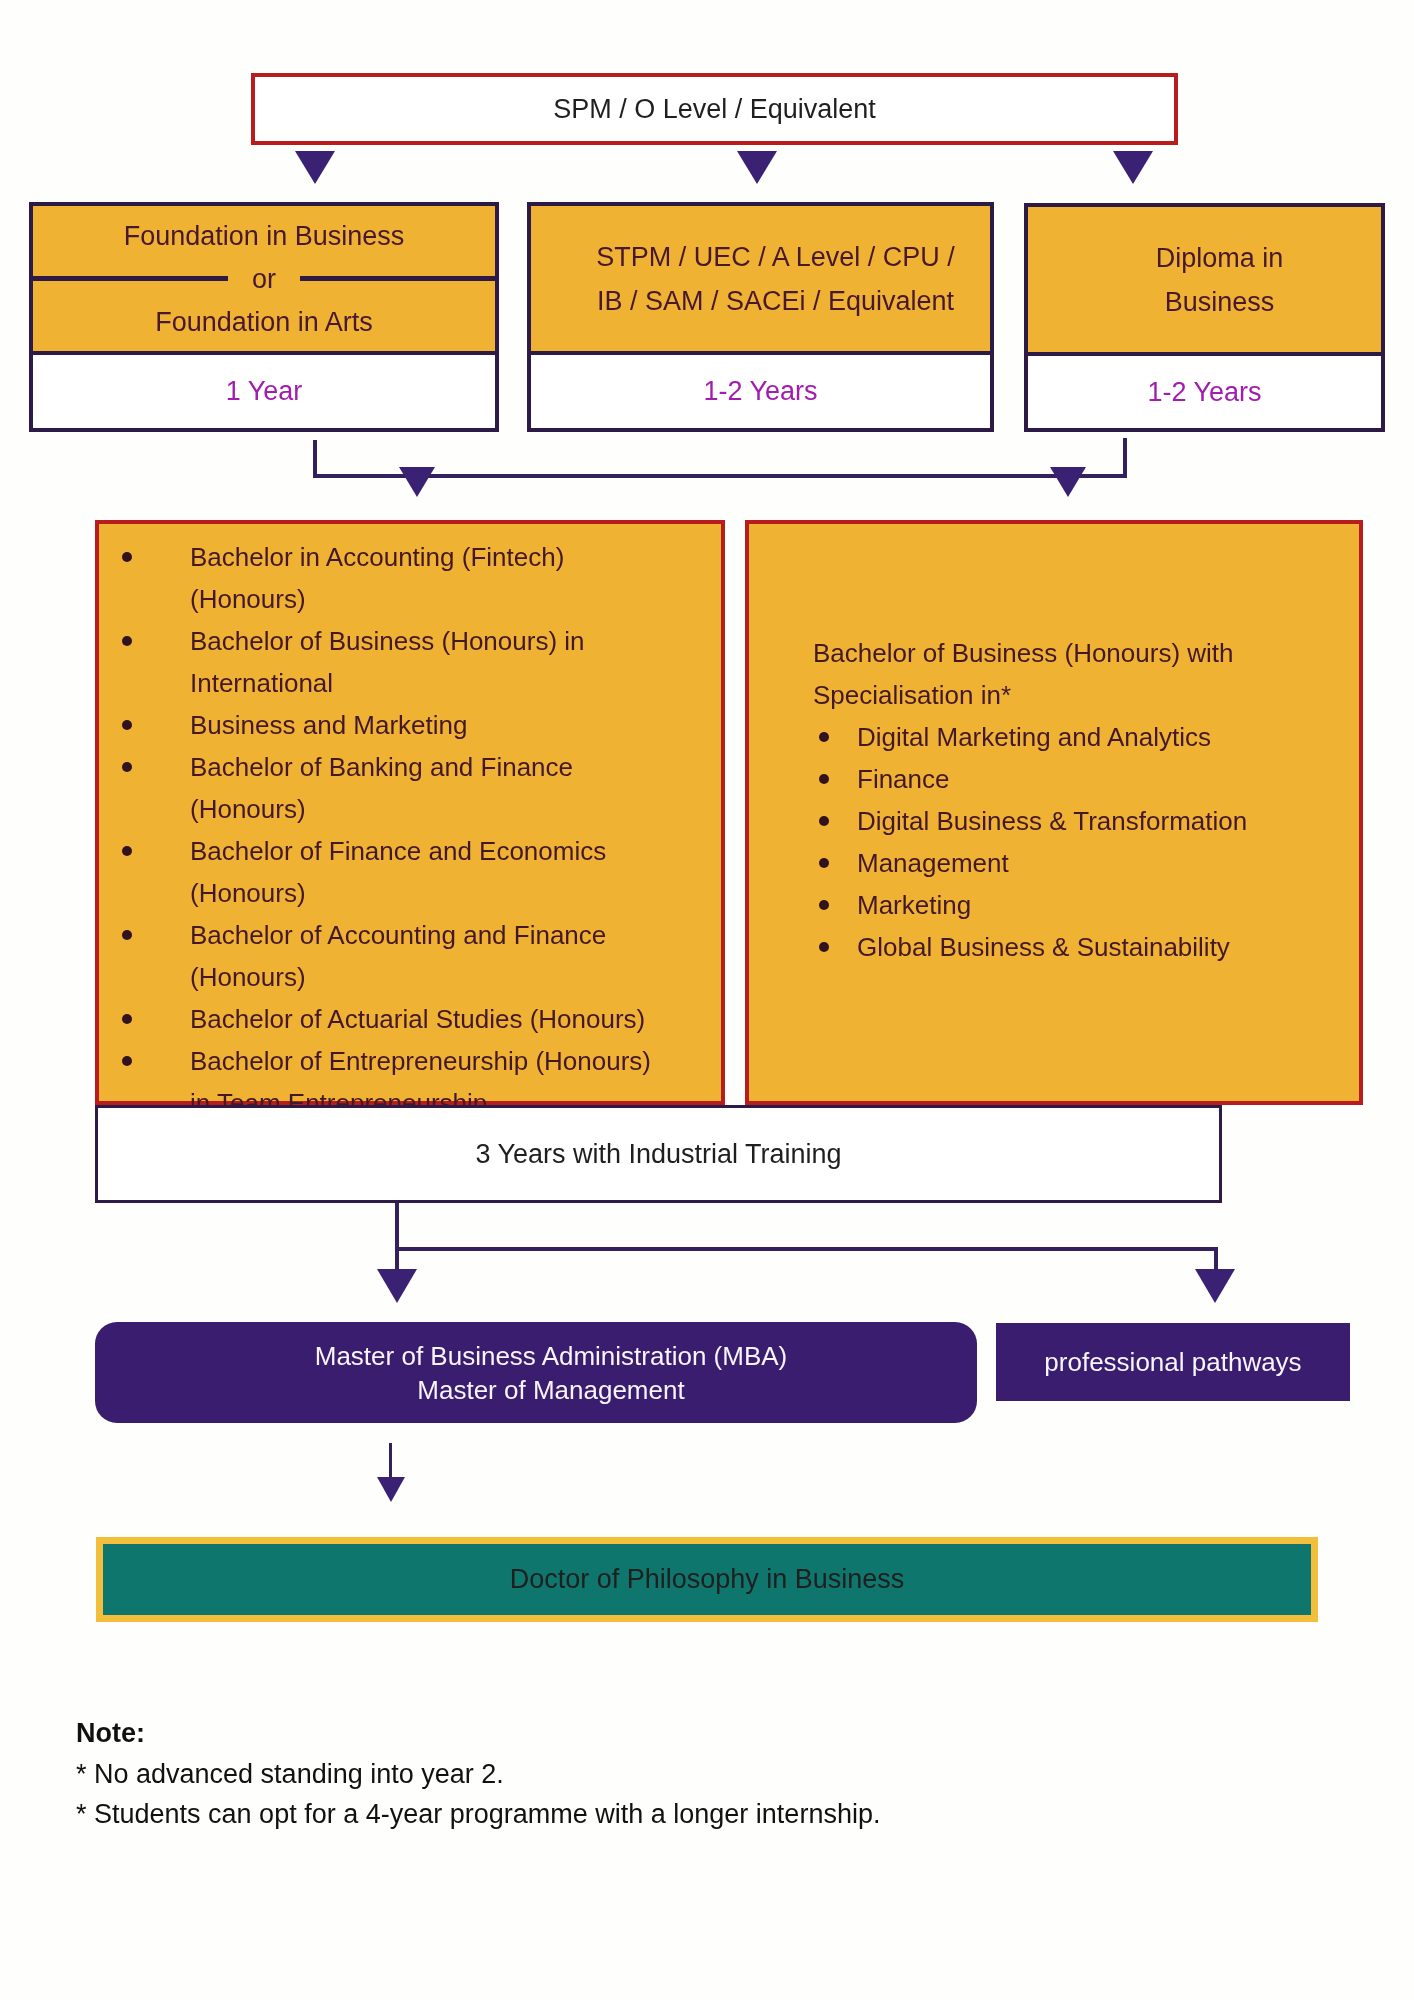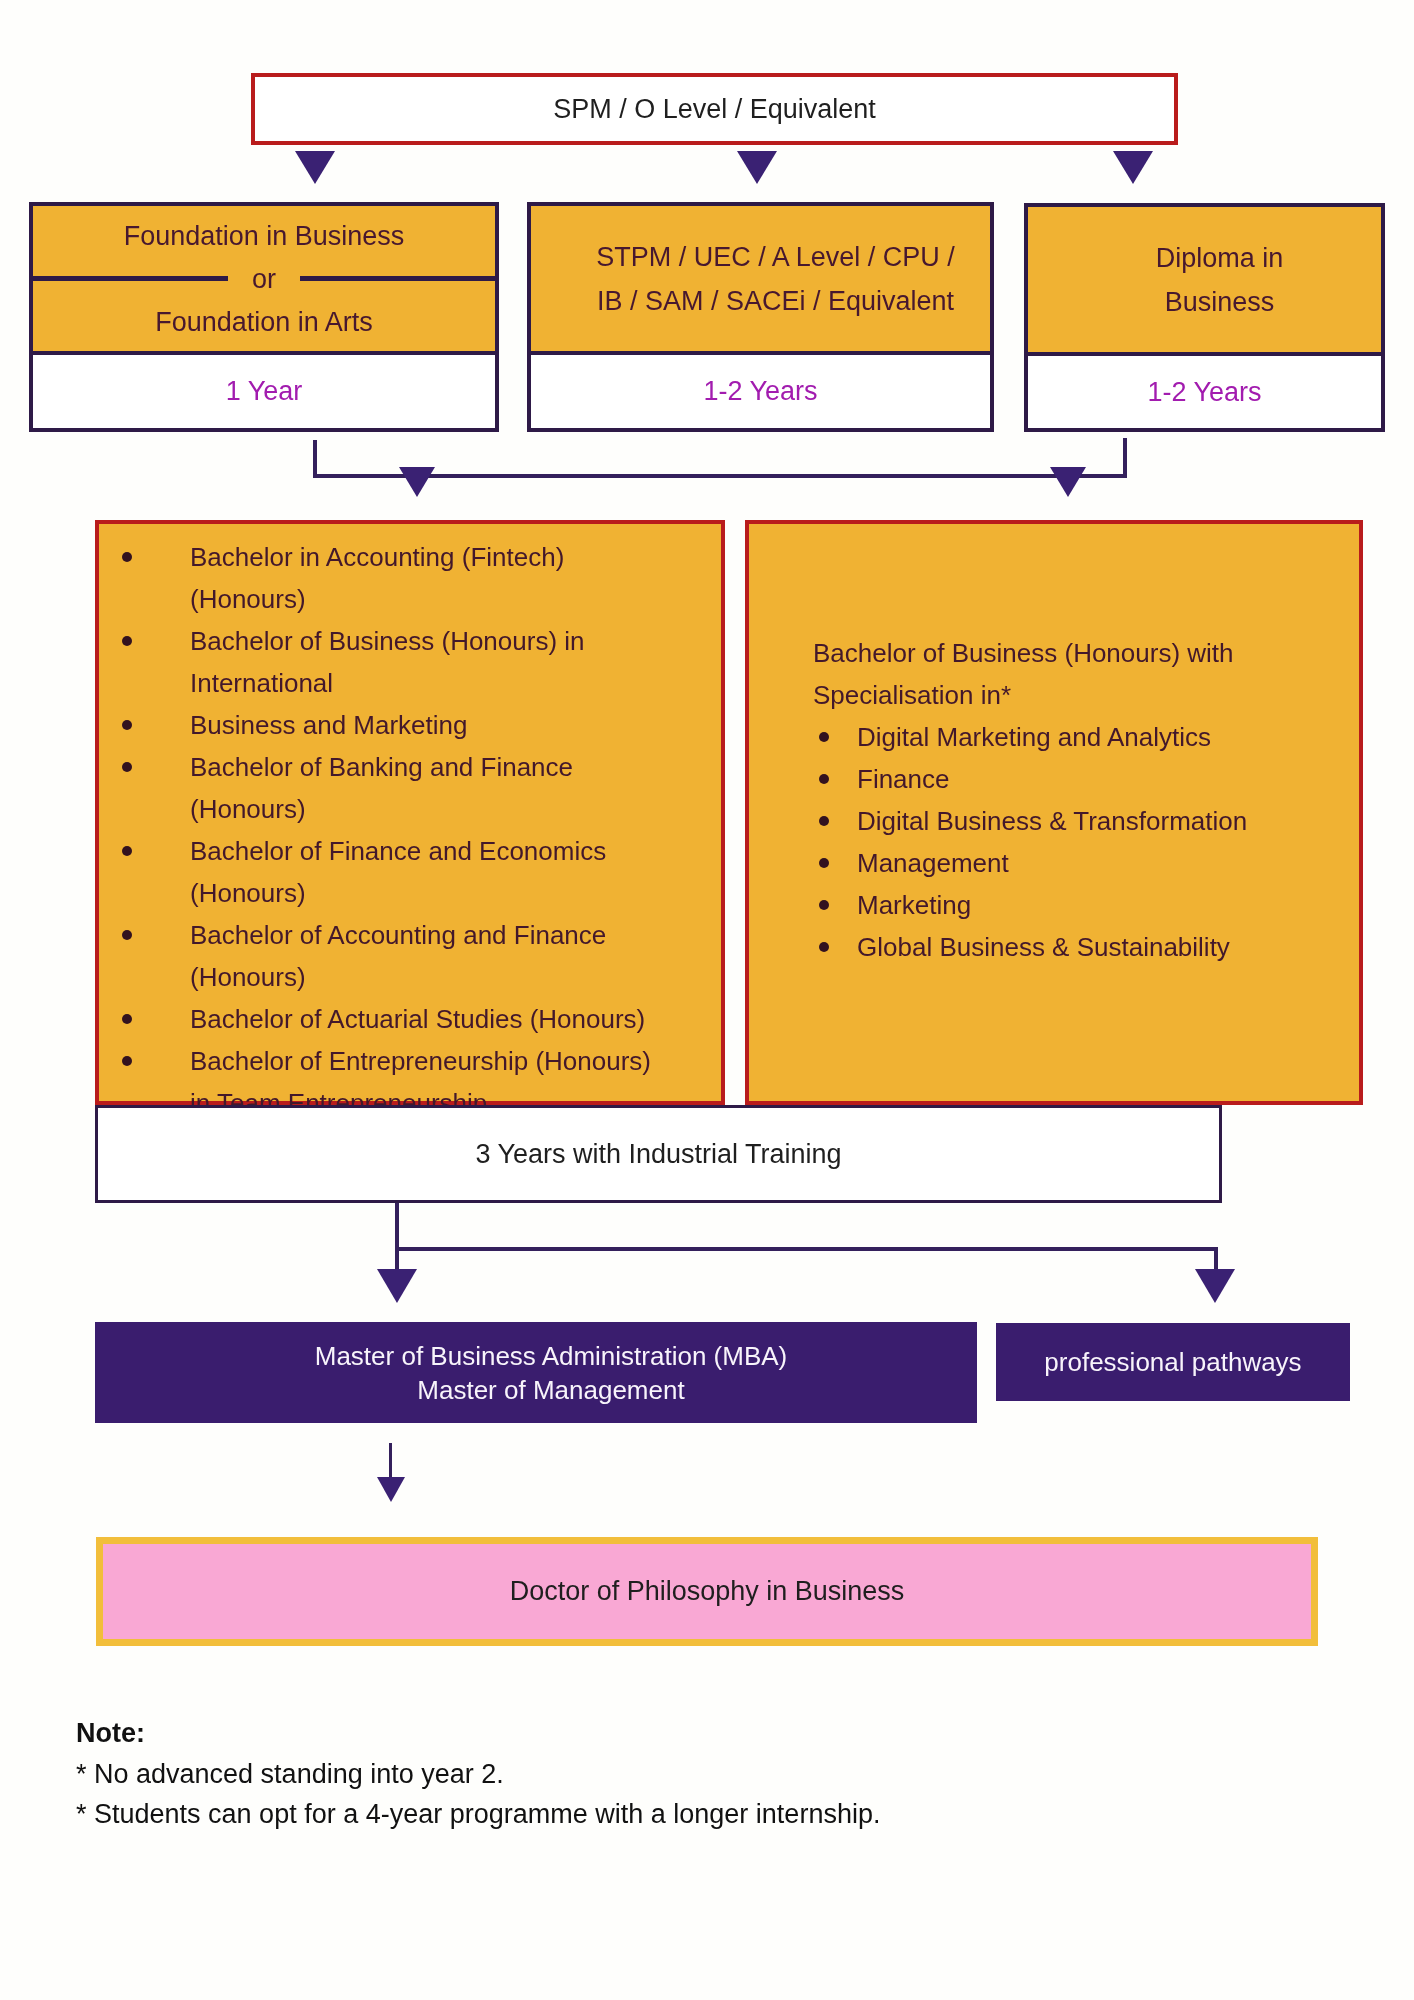--- a/index.html
+++ b/index.html
@@ -68,27 +68,27 @@
     display:flex; align-items:center; justify-content:center;
     font-size:27px; color:#1f1f1f;
   }
 
   
   .purple-box {
     position:absolute; background:#3a1d6e; color:#f8f4fb;
     display:flex; align-items:center; justify-content:center; text-align:center;
     font-size:26px; line-height:34px;
   }
-  .mba-box { left:95px; top:1322px; width:882px; height:101px; }
+  .mba-box { left:95px; top:1322px; width:882px; height:101px;border-radius:22px; }
   .pathways-box { left:996px; top:1323px; width:354px; height:78px; }
 
   
   .phd-box {
-    position:absolute; left:96px; top:1537px; width:1222px; height:109px;
-    background:#f9a8d4; border:7px solid #f2be3b;
+    position:absolute; left:96px; top:1537px; width:1222px; height:85px;
+    background:#0f766e; border:7px solid #f2be3b;
     display:flex; align-items:center; justify-content:center;
     font-size:27px; color:#1f1f1f;
   }
 
   
   .note { position:absolute; left:76px; top:1712px; width:1220px;
     font-size:27px; color:#111111; }
   .note-title { font-weight:bold; line-height:42px; }
   .note-line { line-height:40px; }
 </style>

